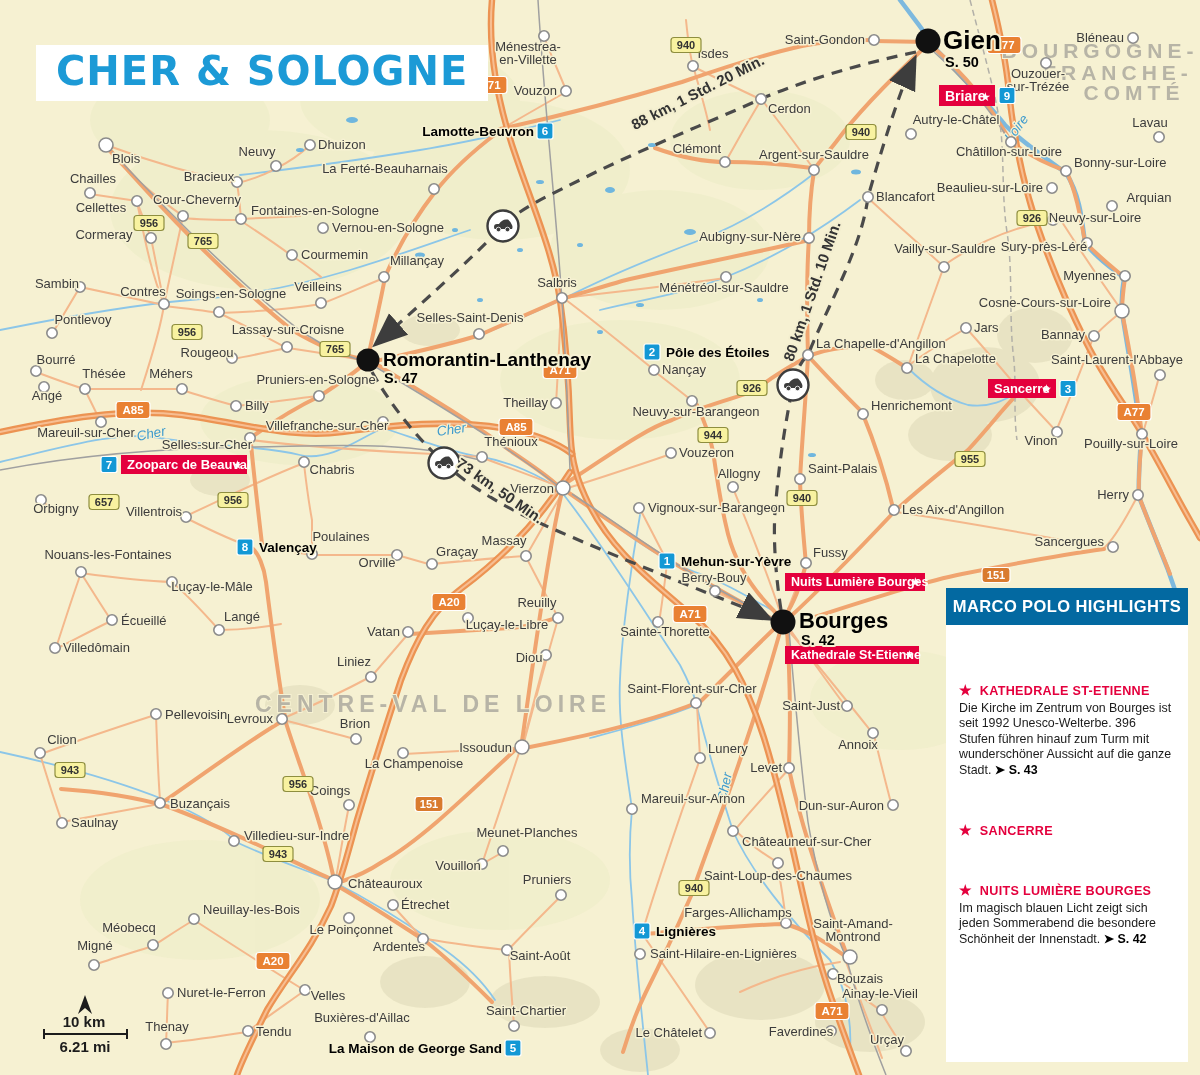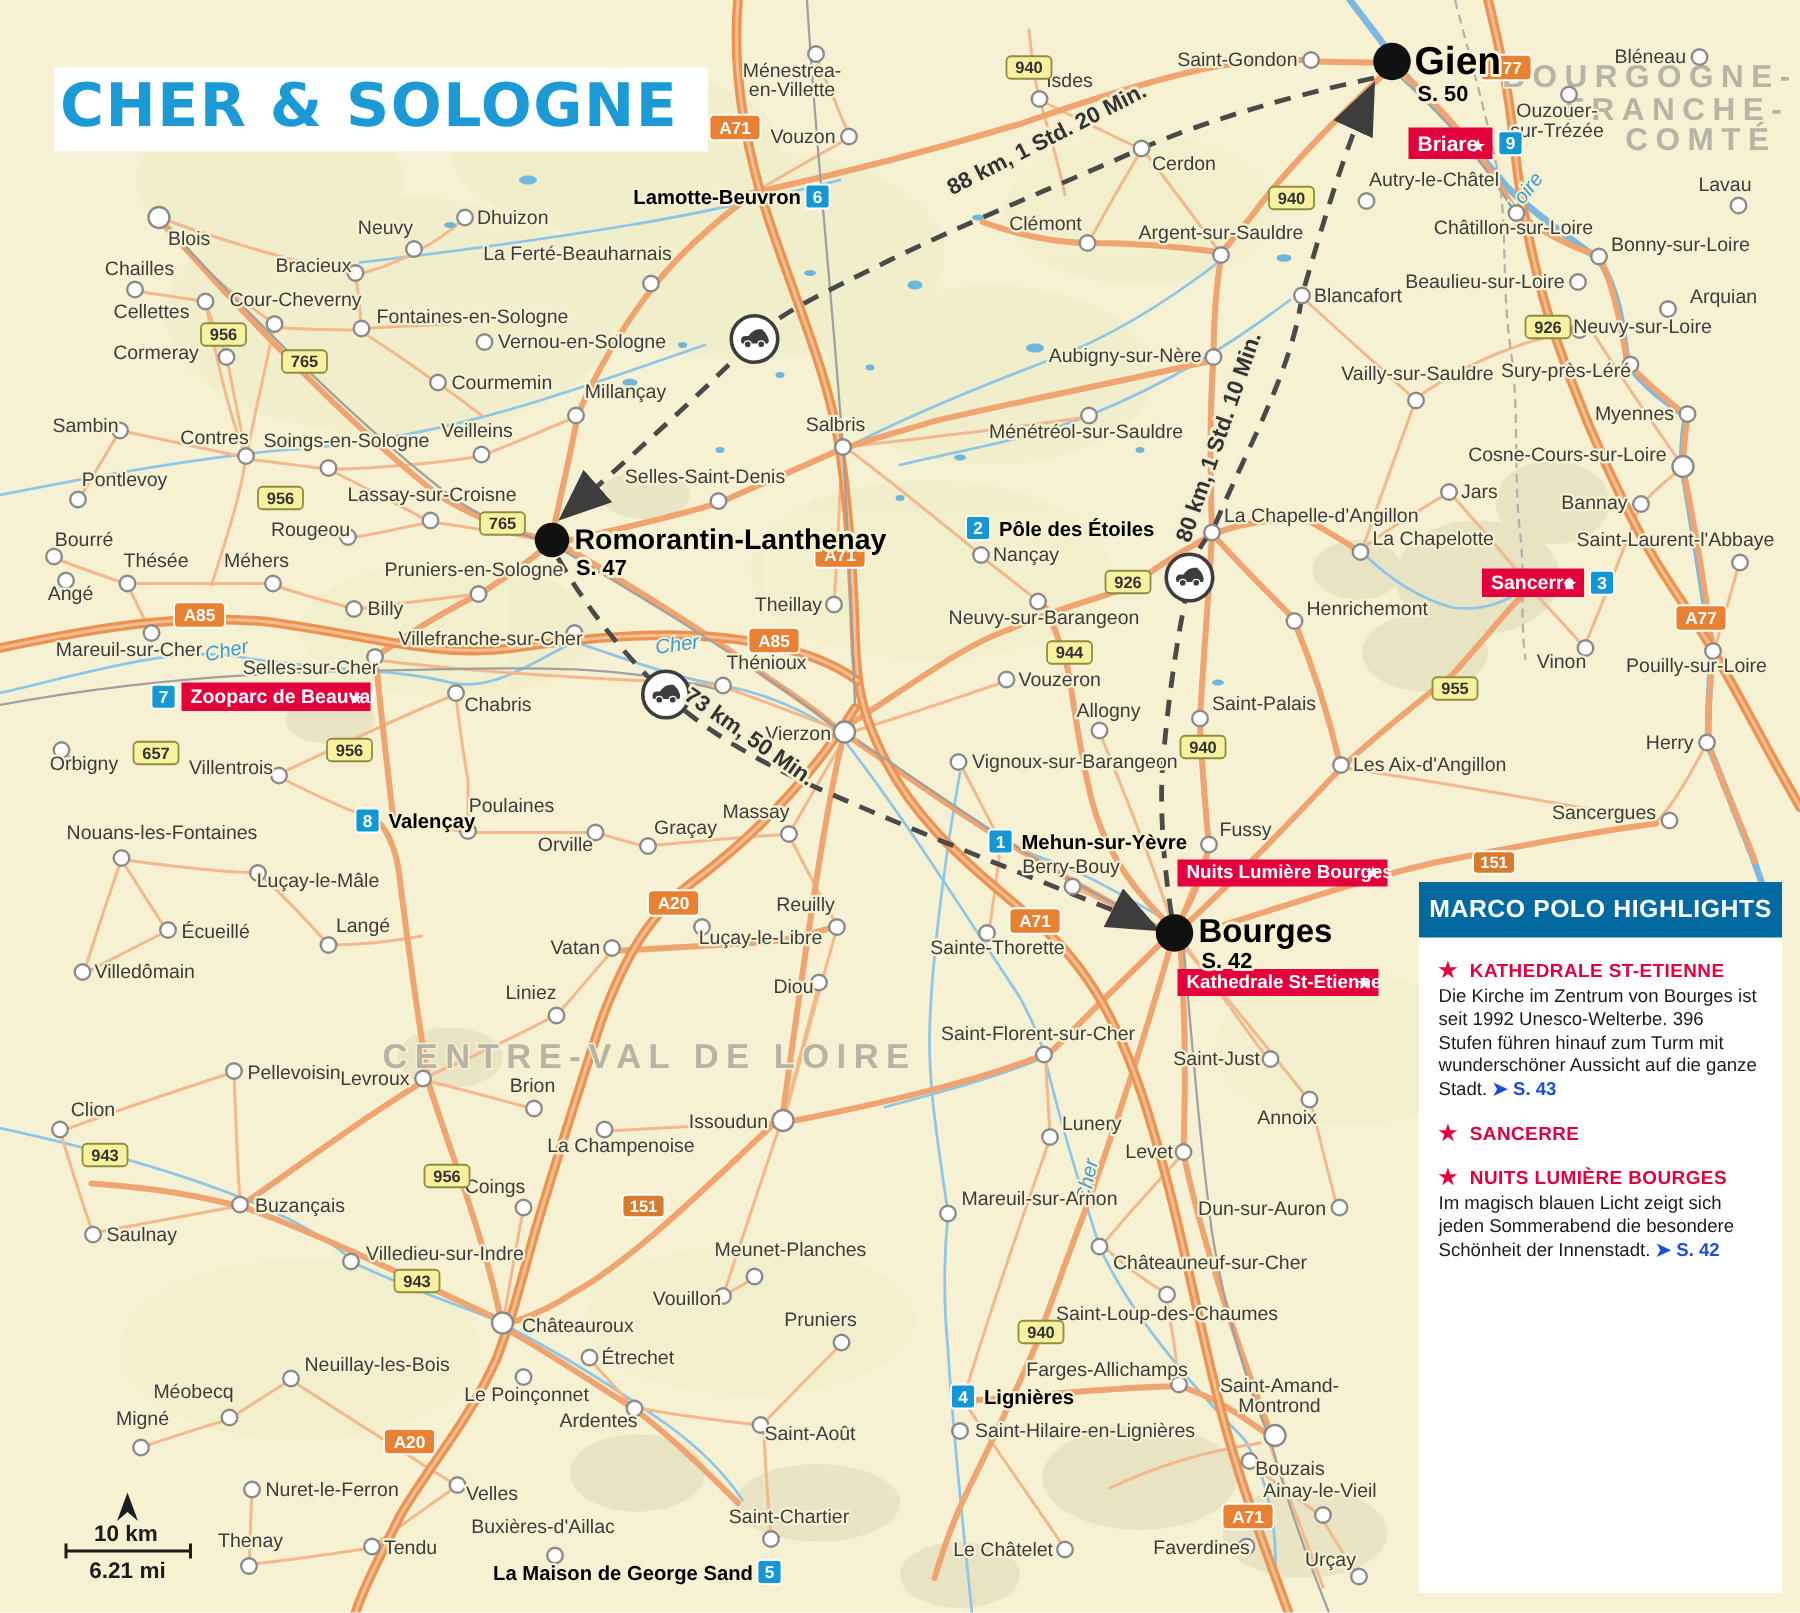--- a/index.html
+++ b/index.html
@@ -18,33 +18,33 @@
   .rd2{fill:none;stroke:#f4b88c;stroke-width:2px;stroke-linecap:round;}
   .rd1{fill:none;stroke:#f0a46f;stroke-width:4px;stroke-linecap:round;}
   .mw{fill:none;stroke:#ec9352;stroke-width:6.5px;stroke-linecap:round;}
   .mwc{fill:none;stroke:#f7be92;stroke-width:2px;stroke-linecap:round;}
   .rw{fill:none;stroke:#a0a0a0;stroke-width:1.5px;}
   .rv{fill:none;stroke:#8cc6e8;stroke-width:1.8px;stroke-linecap:round;}
   .rvb{fill:none;stroke:#7db9de;stroke-width:4.5px;stroke-linecap:round;}
   .bd{fill:none;stroke:#b2b0a8;stroke-width:1.5px;stroke-dasharray:6 4;}
   .route{fill:none;stroke:#4a4a4a;stroke-width:3.2px;stroke-dasharray:11 8;}
   
-  .title-box{position:absolute;left:36px;top:45px;background:#fff;padding:4px 20px 8px 4px;
+  .title-box{position:absolute;left:36px;top:45px;background:#fff;padding:4px 20px 8px 20px;
     color:#1c9ad6;font-family:"DejaVu Sans",sans-serif;font-weight:bold;font-size:40px;
     letter-spacing:1px;line-height:1.1;}
   
   .panel{position:absolute;left:946px;top:588px;width:242px;height:474px;background:#ffffff;}
   .panel-header{height:37px;background:#0369a1;color:#fff;display:flex;align-items:center;justify-content:center;
     font-weight:bold;font-size:16.5px;letter-spacing:.4px;}
   .panel-items{padding:13px 13px 0 13px;}
   .hl-item{margin-bottom:13px;}
-  .hl-title{color:#e4003d;font-weight:bold;font-size:12.6px;letter-spacing:.3px;margin-bottom:3px;}
+  .hl-title{color:#e4003d;font-weight:bold;font-size:12.6px;letter-spacing:.3px;margin-bottom:3px;margin-top:44px;}
   .hl-star{margin-right:8px;font-size:14px;}
   .hl-body{font-size:12.4px;line-height:1.24;color:#1b1b1b;}
-  .hl-page{color:#1d4ed8;font-weight:bold;white-space:nowrap;}
+  .hl-page{color:#000000;font-weight:bold;white-space:nowrap;}
 </style>
 </head>
 <body>
 
 <div id="stage">
 <svg id="map-svg" width="1200" height="1075" viewBox="0 0 1200 1075">
   <defs>
     <marker id="arrow" markerWidth="12" markerHeight="12" refX="9" refY="4.5" orient="auto">
       <path d="M0,0 L11,4.5 L0,9 Z" fill="#3d3d3d"></path>
     </marker>

